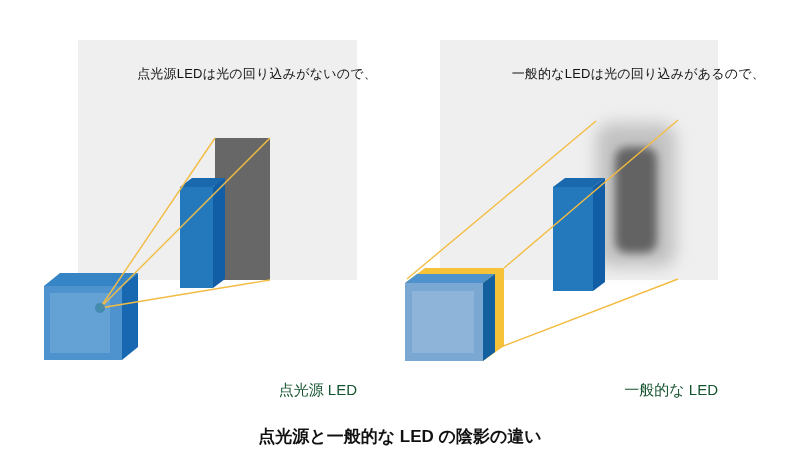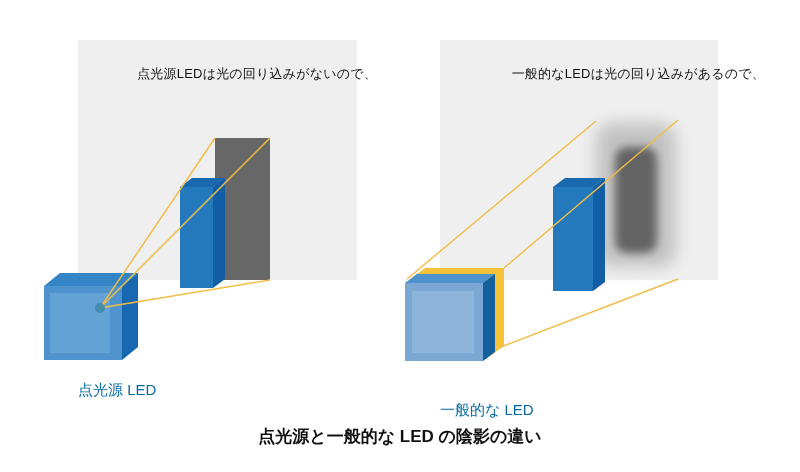--- a/index.html
+++ b/index.html
@@ -30,25 +30,25 @@
     text-align: right;
     letter-spacing: 0.2px;
     padding-left: 20px;
   }
   .note-left { left: 78px; width: 279px; }
   .note-right { left: 440px; width: 260px; margin-left: 45px; }
   .obj-label {
     position: absolute;
     top: 381px;
     font-size: 15px;
-    color: #0369a1;
-    text-align: left;
+    color: #14532d;
+    text-align: right;
   }
   .obj-label-left { left: 78px; width: 279px; }
-  .obj-label-right { left: 440px; width: 278px; margin-top: 20px; }
+  .obj-label-right { left: 440px; width: 278px; }
   .caption {
     position: absolute;
     top: 425px;
     left: 0;
     width: 800px;
     text-align: center;
     font-size: 17px;
     font-weight: 700;
     color: #111111;
   }

